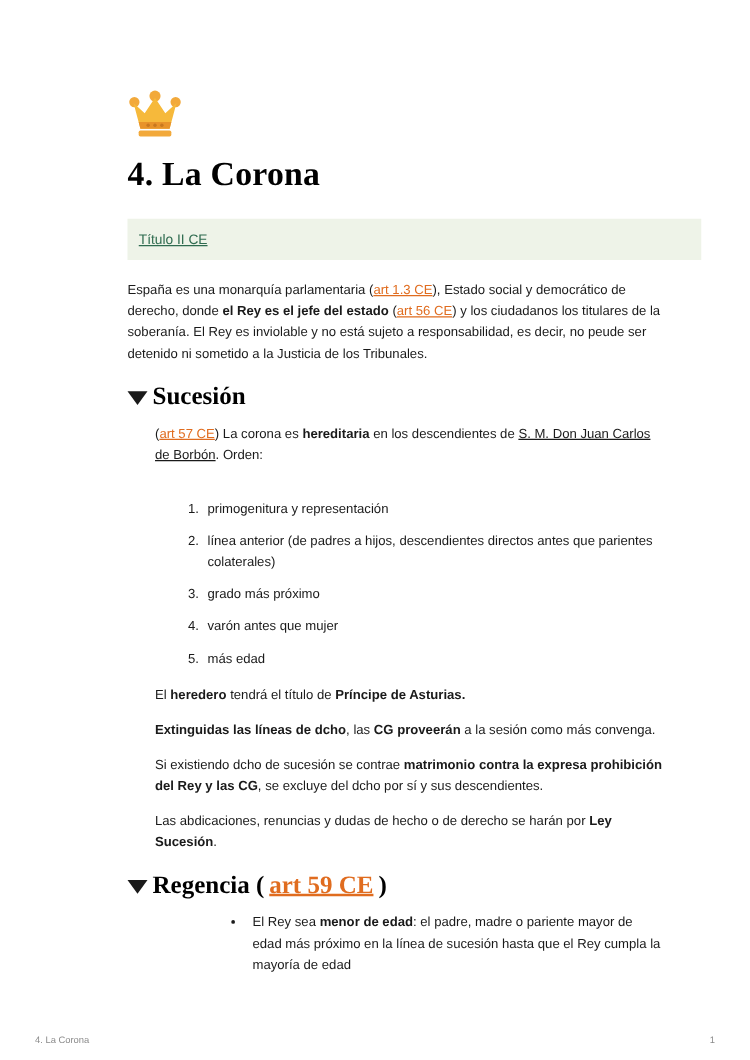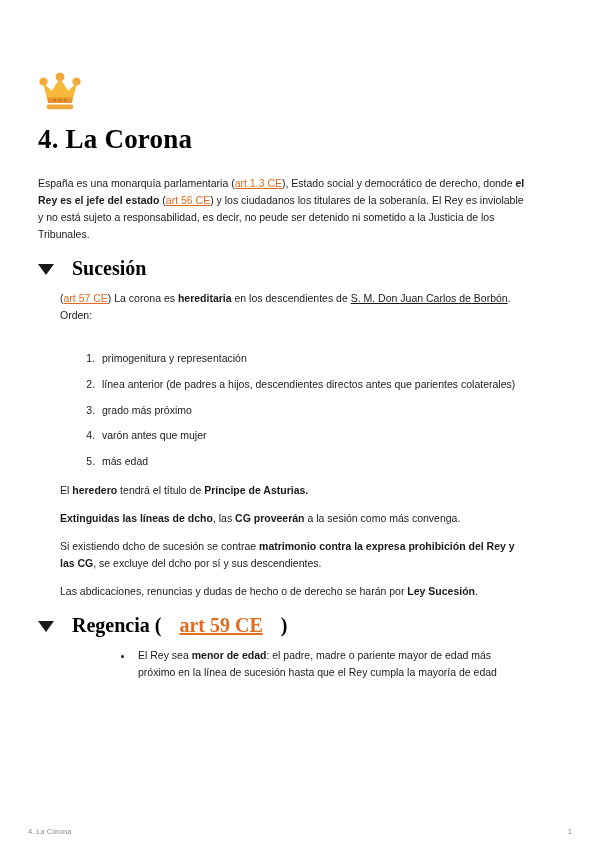--- a/index.html
+++ b/index.html
@@ -13,21 +13,21 @@
     font-family: "Liberation Serif", serif;
     color: #1a1a1a;
     position: relative;
     overflow: hidden;
   }
   .page {
     position: relative;
     width: 600px;
     height: 848px;
     box-sizing: border-box;
-    padding: 70px 70px 0 38px;
+    padding: 70px 70px 0 102px;
   }
   .crown-icon {
     width: 44px;
     height: 44px;
     margin-bottom: 10px;
     display: block;
   }
   .doc-title {
     font-family: "Liberation Serif", serif;
     font-size: 27px;
@@ -65,21 +65,21 @@
   .bold { font-weight: bold; }
   .uline { text-decoration: underline; }
 
   h2.section {
     font-family: "Liberation Serif", serif;
     font-size: 20px;
     font-weight: bold;
     margin: 14px 0 10px 0;
     display: flex;
     align-items: center;
-    gap: 18px;
+    gap: 4px;
     color: #000;
   }
   .tri {
     display: inline-block;
     width: 0; height: 0;
     border-left: 8px solid transparent;
     border-right: 8px solid transparent;
     border-top: 11px solid #1a1a1a;
     flex: none;
     position: relative;
@@ -146,20 +146,23 @@
     <path d="M7 18 L15 48 L49 48 L57 18 L44 30 L32 12 L20 30 Z" fill="#f6b93b"></path>
     <path d="M13 40 L51 40 L49 48 L15 48 Z" fill="#e8932a"></path>
     <rect x="13" y="50" width="38" height="7" rx="2" fill="#f2a93b"></rect>
     <circle cx="24" cy="44" r="2" fill="#c8781f"></circle>
     <circle cx="32" cy="44" r="2" fill="#c8781f"></circle>
     <circle cx="40" cy="44" r="2" fill="#c8781f"></circle>
   </svg>
 
   <h1 class="doc-title">4. La Corona</h1>
 
+  <div class="callout">
+    <a href="#">Título II CE</a>
+  </div>
 
   <p class="body">
     España es una monarquía parlamentaria (<a class="link" href="#">art 1.3 CE</a>), Estado social y democrático de derecho, donde <span class="bold">el Rey es el jefe del estado</span> (<a class="link" href="#">art 56 CE</a>) y los ciudadanos los titulares de la soberanía. El Rey es inviolable y no está sujeto a responsabilidad, es decir, no peude ser detenido ni sometido a la Justicia de los Tribunales.
   </p>
 
   <h2 class="section">
     <span class="tri"></span>
     <span>Sucesión</span>
   </h2>
 

